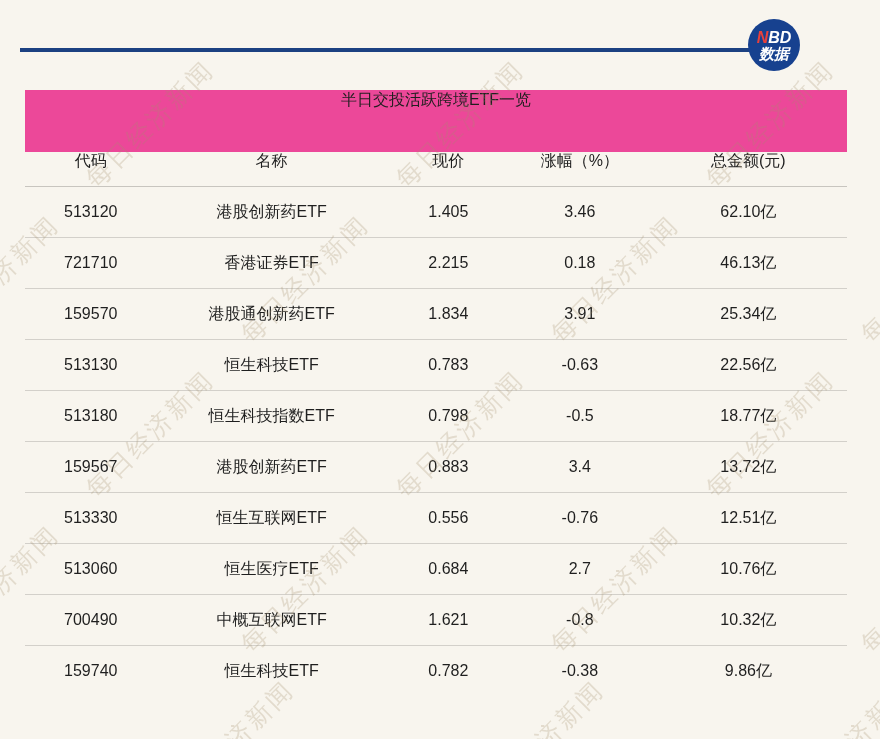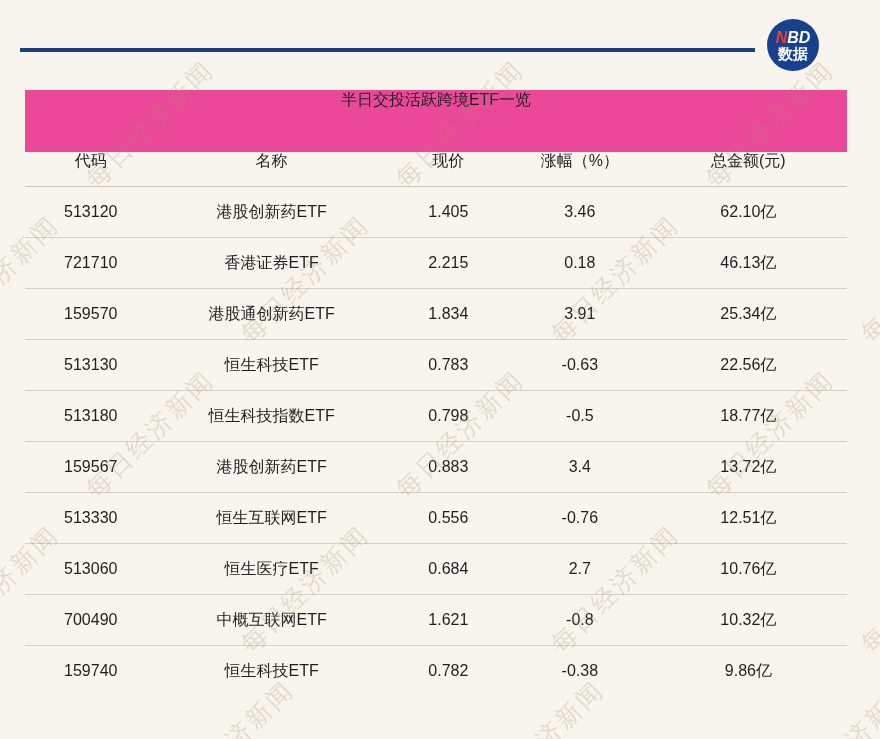--- a/index.html
+++ b/index.html
@@ -5,27 +5,27 @@
   html,body{margin:0;padding:0;}
   .page{
     position:relative;width:880px;height:739px;overflow:hidden;
     background:#f8f5ee;color:#1f1f1f;
     font-family:"Liberation Sans","DejaVu Sans",sans-serif;
   }
   
   .top-rule{position:absolute;left:20px;top:48px;width:735px;height:4px;background:#1c4181;}
   
   .logo{
-    position:absolute;left:767px;top:19px;width:52px;height:52px;border-radius:50%;
+    position:absolute;left:748px;top:19px;width:52px;height:52px;border-radius:50%;
     background:#17418f;display:flex;flex-direction:column;align-items:center;justify-content:center;
     z-index:6;
   }
   .logo .l1{font-style:italic;font-weight:bold;font-size:16px;line-height:17px;color:#ffffff;}
   .logo .l1 .n{color:#e8413c;}
-  .logo .l2{font-weight:bold;font-size:15px;line-height:16px;color:#ffffff;}
+  .logo .l2{font-style:italic;font-weight:bold;font-size:15px;line-height:16px;color:#ffffff;}
   
   .title-bar{
     position:absolute;left:25px;top:90px;width:822px;height:62px;background:#ec4899;
     display:flex;align-items:flex-start;justify-content:center;font-size:16px;z-index:2;
   }
   
   table.etf{
     position:absolute;left:25px;top:137px;width:822px;z-index:2;
     border-collapse:collapse;table-layout:fixed;
   }

